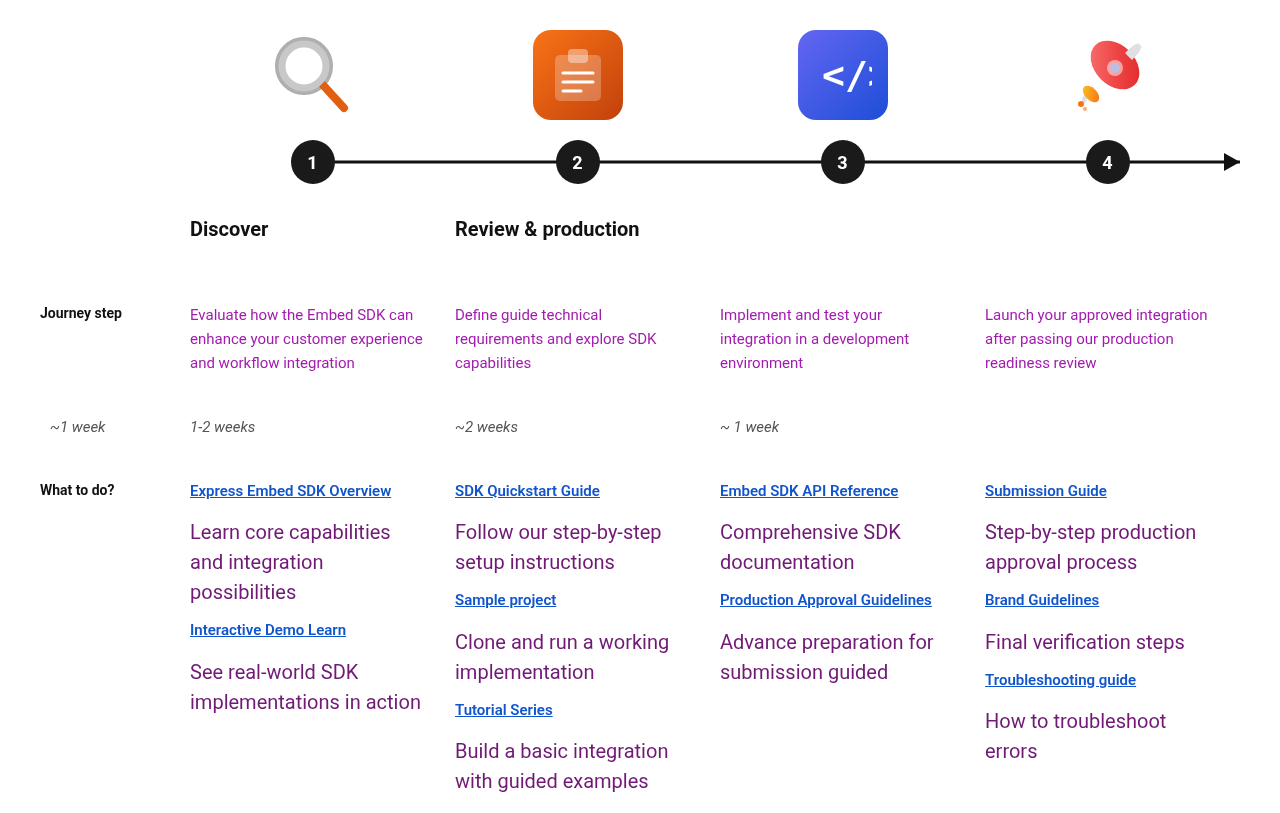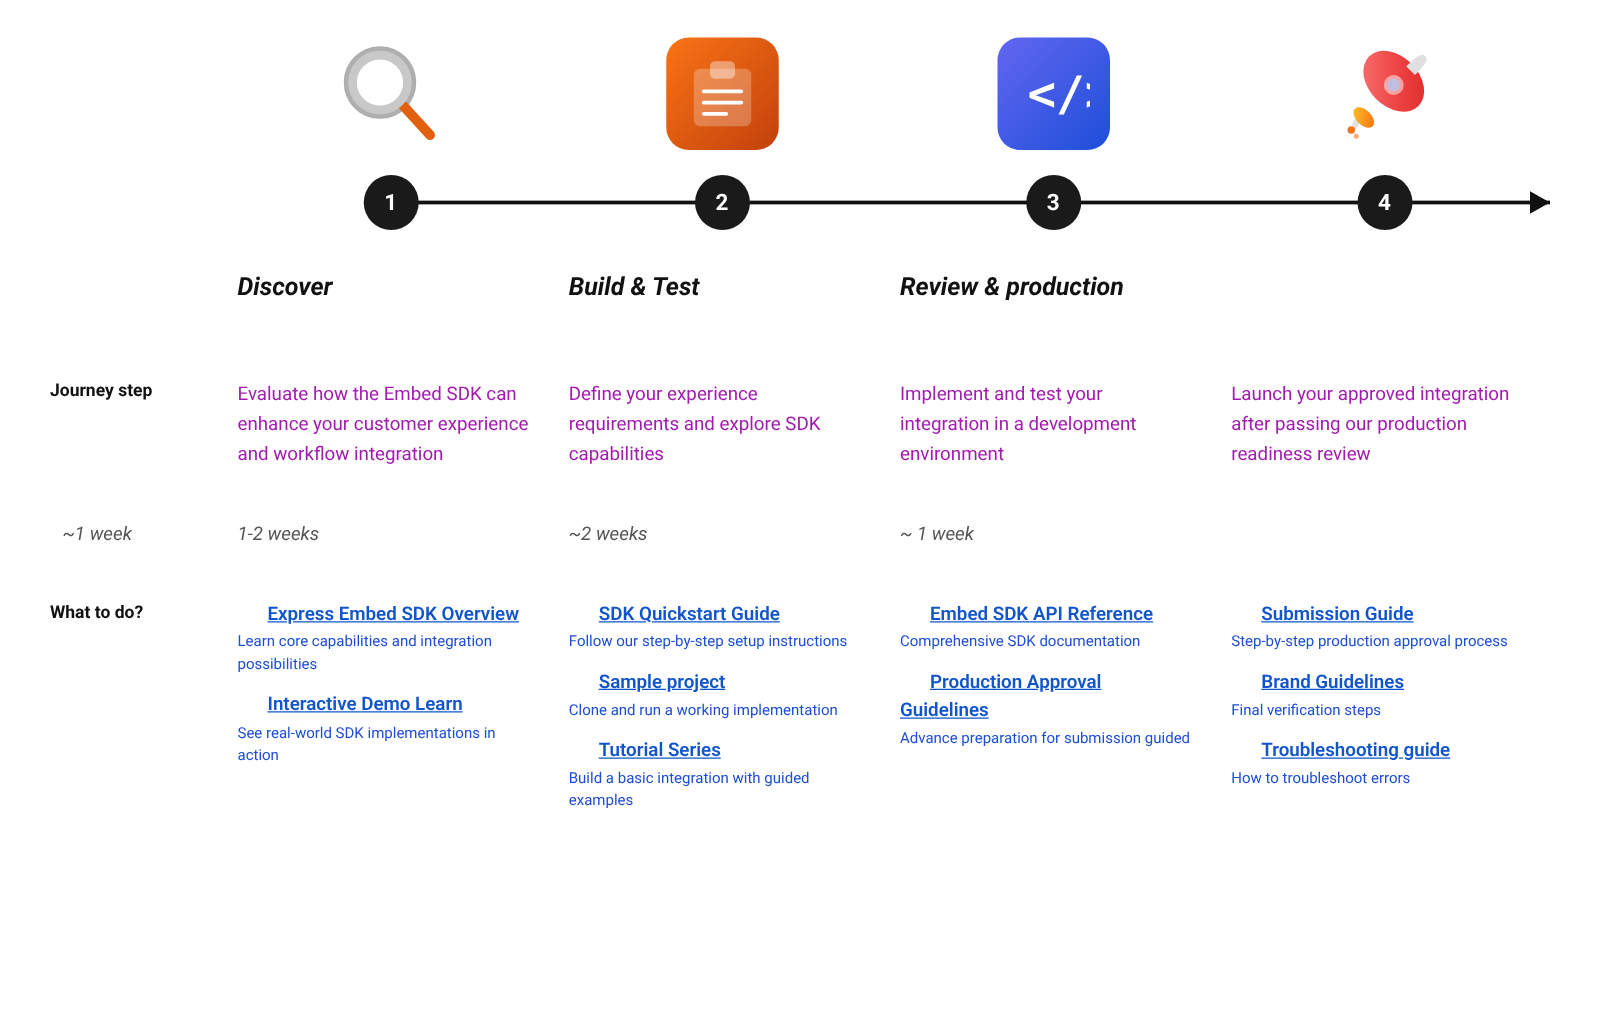--- a/index.html
+++ b/index.html
@@ -102,21 +102,20 @@
       font-size: 18px;
       font-weight: 700;
     }
 
     .step-heading {
       font-size: 20px;
       font-weight: 700;
       color: #111;
       margin-bottom: 18px;
       padding-top: 0;
-      font-style: italic;
     }
 
     
     .headings-row {
       display: grid;
       grid-template-columns: 140px 1fr 1fr 1fr 1fr;
       margin-bottom: 10px;
     }
     .headings-row .step-heading-cell {
       padding: 0 20px 0 10px;
@@ -154,27 +153,26 @@
 
     .link-item {
       margin-bottom: 12px;
     }
     .link-item a {
       color: #1155cc;
       text-decoration: underline;
       font-size: 15px;
       font-weight: 600;
       cursor: pointer;
-      margin-left: 24px;
     }
     .link-item .link-desc {
-      color: #1d4ed8;
-      font-size: 12px;
+      color: #701a75;
+      font-size: 20px;
       line-height: 1.5;
-      margin-top: 2px;
+      margin-top: 15px;
     }
 
     
     .magnifier-svg {
       width: 90px;
       height: 90px;
     }
 
     
     .rocket-svg {
@@ -289,34 +287,31 @@
       </div>
     </div>
   </div>
 
   <div class="headings-row">
     <div></div>
     <div class="headings-row step-heading-cell">
       <div class="step-heading">Discover</div>
     </div>
     <div class="step-heading-cell">
-      <div class="step-heading">Build &amp; Test</div>
-    </div>
-    <div class="step-heading-cell">
       <div class="step-heading">Review &amp; production</div>
     </div>
   </div>
 
   <div class="section">
     <div class="section-label">Journey step</div>
     <div class="section-content">
       <p class="journey-text">Evaluate how the Embed SDK can enhance your customer experience and workflow integration</p>
     </div>
     <div class="section-content">
-      <p class="journey-text">Define your experience requirements and explore SDK capabilities</p>
+      <p class="journey-text">Define guide technical requirements and explore SDK capabilities</p>
     </div>
     <div class="section-content">
       <p class="journey-text">Implement and test your integration in a development environment</p>
     </div>
     <div class="section-content">
       <p class="journey-text">Launch your approved integration after passing our production readiness review</p>
     </div>
   </div>
 
   <div class="section">

